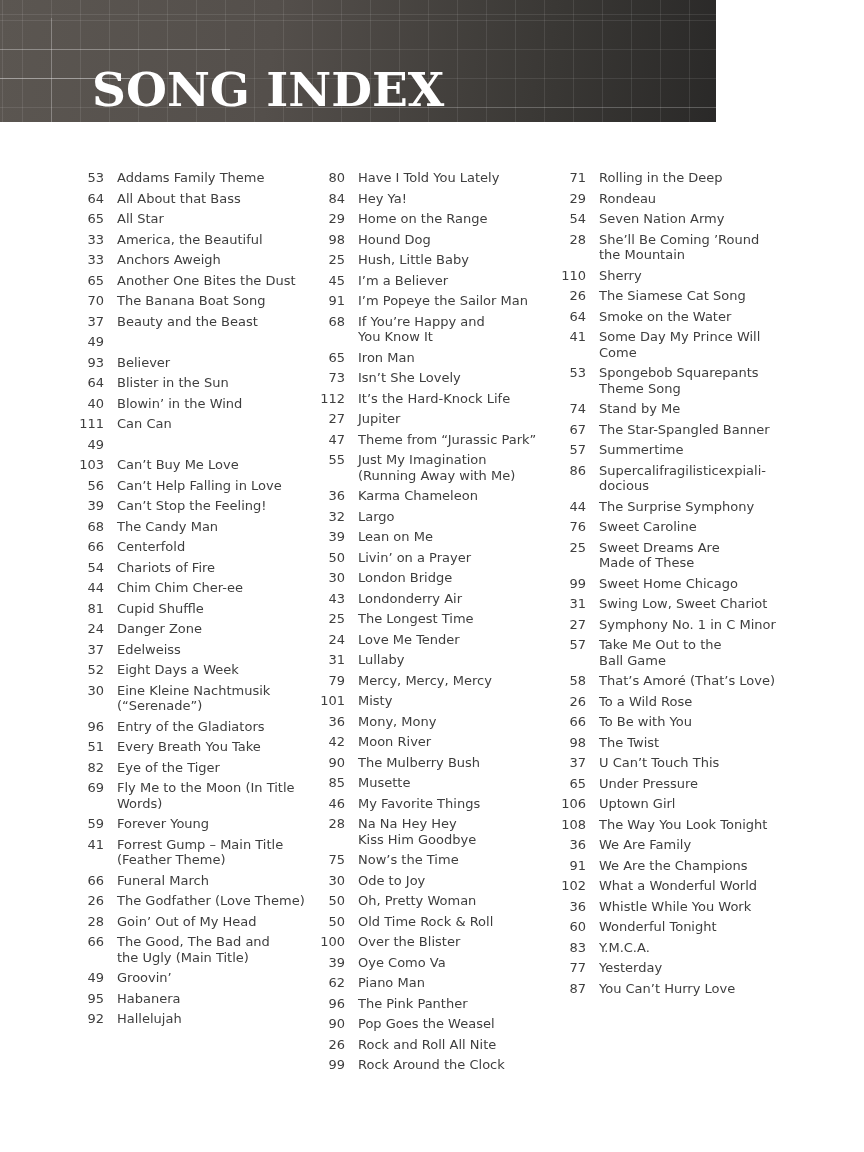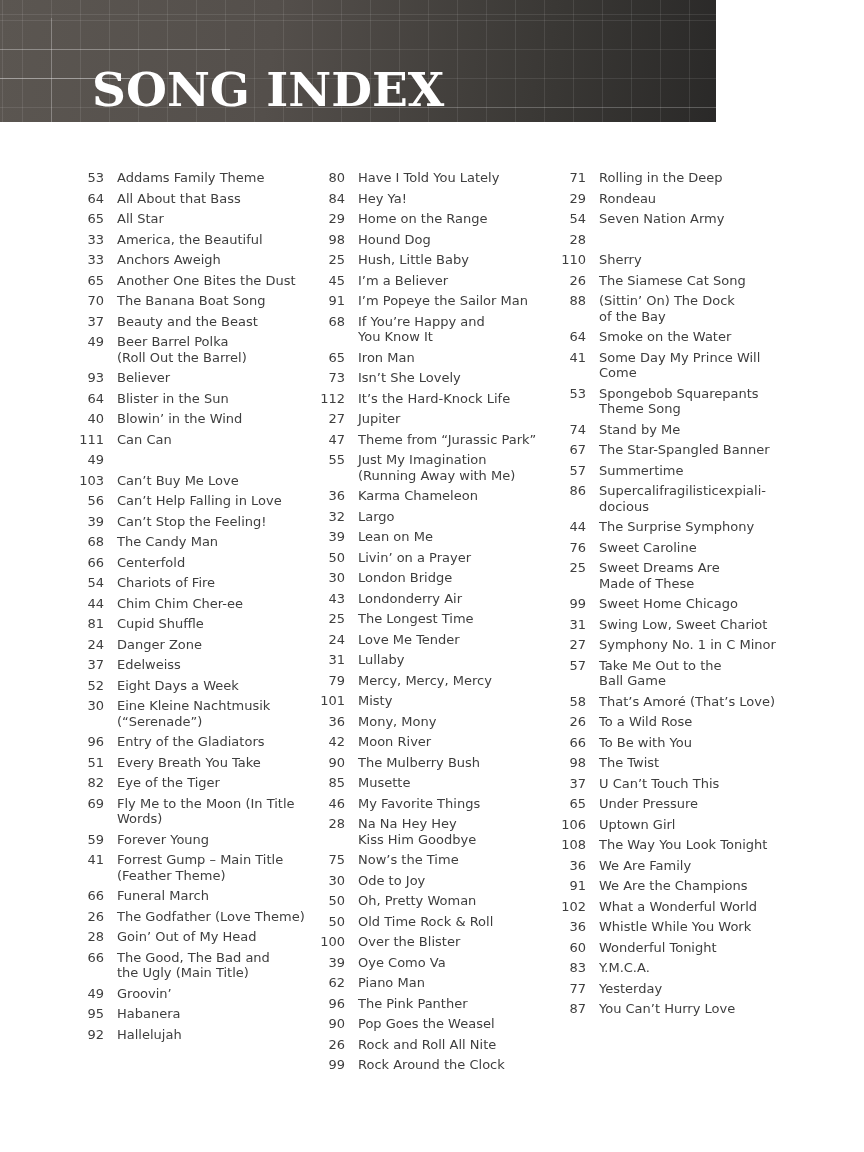--- a/index.html
+++ b/index.html
@@ -90,22 +90,20 @@
       <div class="entry">
         <span class="num">70</span>
         <span class="title">The Banana Boat Song</span>
       </div>
       <div class="entry">
         <span class="num">37</span>
         <span class="title">Beauty and the Beast</span>
       </div>
       <div class="entry">
         <span class="num">49</span>
-        <span class="title">Beer Barrel Polka
-(Roll Out the Barrel)</span>
       </div>
       <div class="entry">
         <span class="num">93</span>
         <span class="title">Believer</span>
       </div>
       <div class="entry">
         <span class="num">64</span>
         <span class="title">Blister in the Sun</span>
       </div>
       <div class="entry">
@@ -405,33 +403,30 @@
       <div class="entry">
         <span class="num">29</span>
         <span class="title">Rondeau</span>
       </div>
       <div class="entry">
         <span class="num">54</span>
         <span class="title">Seven Nation Army</span>
       </div>
       <div class="entry">
         <span class="num">28</span>
+        <span class="title">She’ll Be Coming ’Round
+the Mountain</span>
       </div>
       <div class="entry">
         <span class="num">110</span>
         <span class="title">Sherry</span>
       </div>
       <div class="entry">
         <span class="num">26</span>
         <span class="title">The Siamese Cat Song</span>
-      </div>
-      <div class="entry">
-        <span class="num">88</span>
-        <span class="title">(Sittin’ On) The Dock
-of the Bay</span>
       </div>
       <div class="entry">
         <span class="num">64</span>
         <span class="title">Smoke on the Water</span>
       </div>
       <div class="entry">
         <span class="num">41</span>
         <span class="title">Some Day My Prince Will
 Come</span>
       </div>

